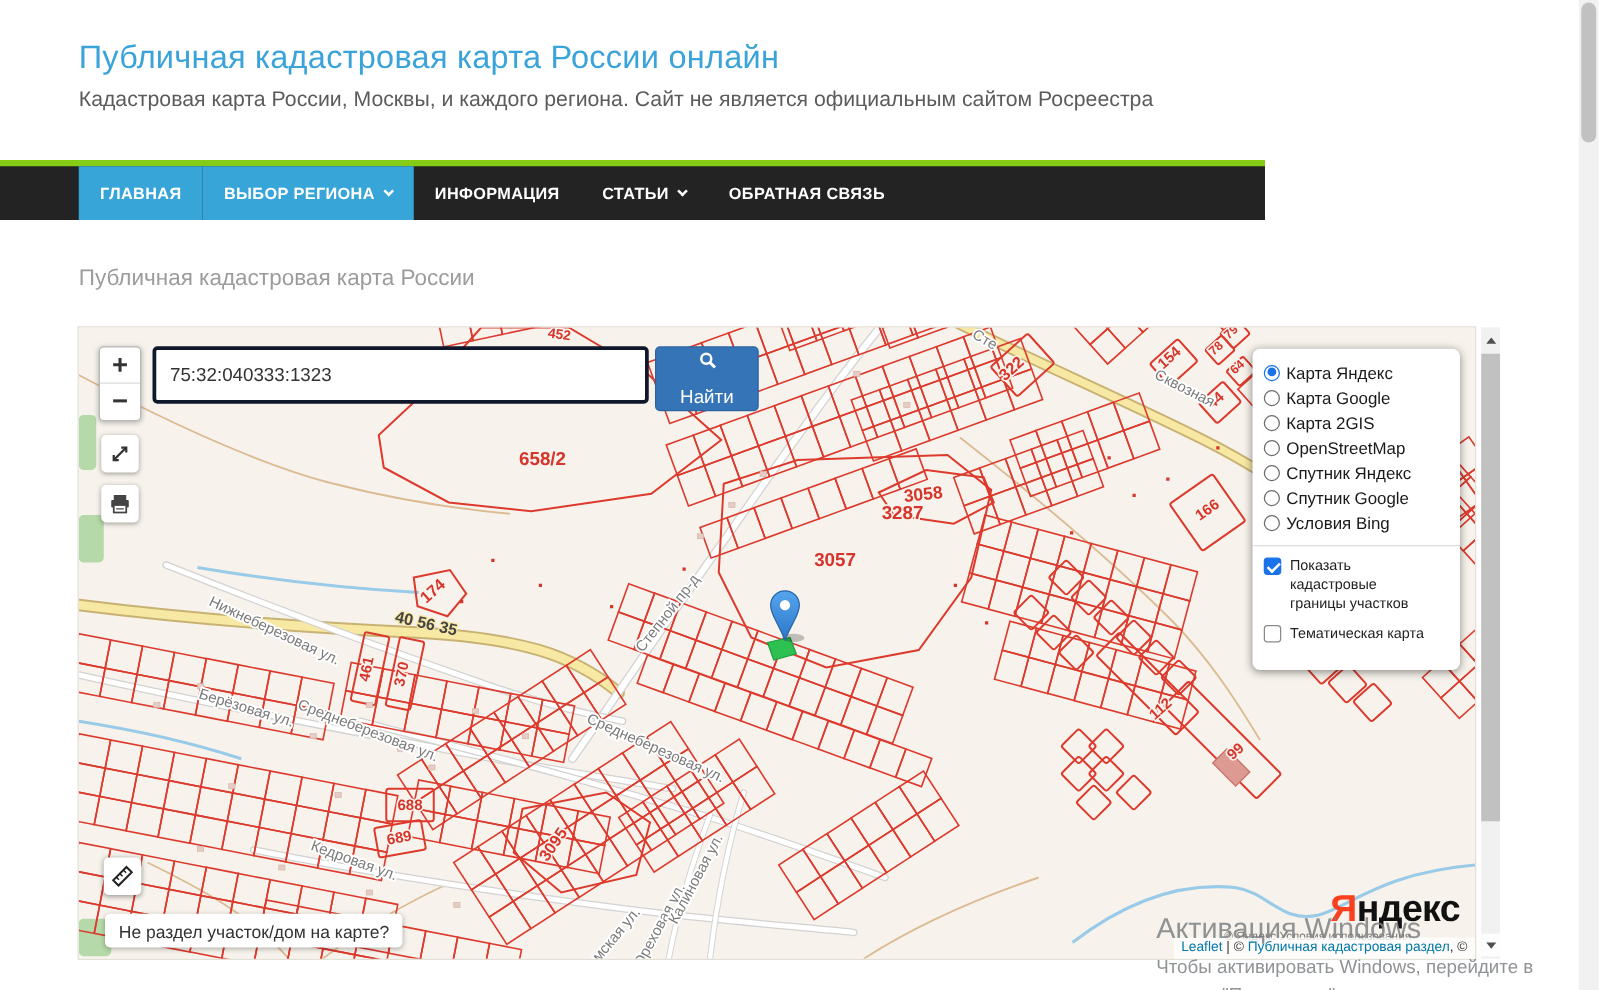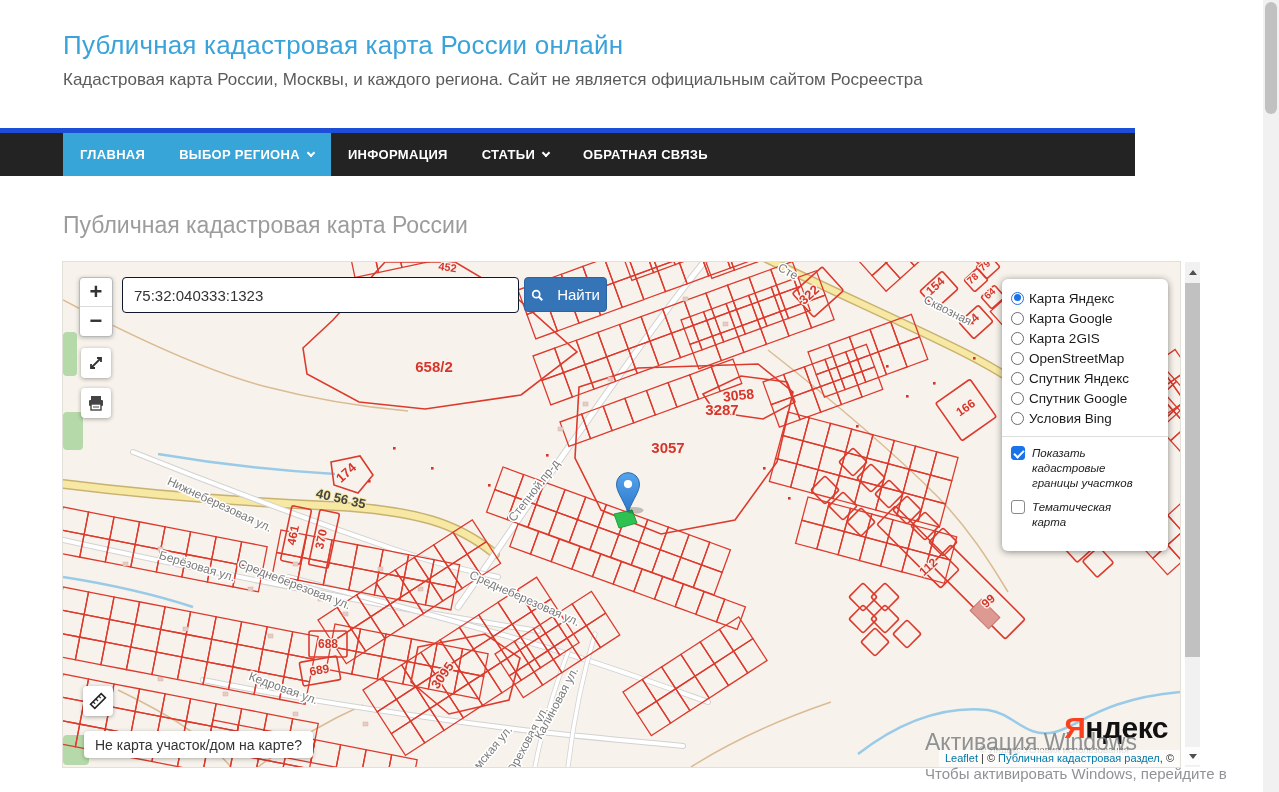--- a/index.html
+++ b/index.html
@@ -10,34 +10,34 @@
   }
   .content { width:1263px; }
 
   
   header { padding:30px 0 0 63px; height:128px; }
   h1.site-title { margin:0; font-size:26px; font-weight:500; color:#3aa3da; letter-spacing:.2px; }
   p.subtitle { margin:9px 0 0 0; font-size:17px; color:#5b5b5b; }
 
   
   .main-nav {
-    width:1135px; height:48px; background:#232323; border-top:5px solid #1d4ed8;
+    width:1012px; height:48px; background:#232323; border-top:5px solid #84cc16;
     display:flex; padding-left:63px;
   }
   .nav-item {
     display:flex; align-items:center; padding:0 17px; color:#fff;
     font-size:13px; font-weight:bold; letter-spacing:.3px; cursor:pointer; white-space:nowrap;
   }
   .nav-item.active { background:#38a5d8; }
   .caret {
     display:inline-block; width:6px; height:6px; margin-left:8px; margin-top:-4px;
     border-right:2px solid #fff; border-bottom:2px solid #fff; transform:rotate(45deg);
   }
 
-  h2.section-heading { margin:36px 0 0 63px; font-size:23px; font-weight:400; color:#9c9c9c; }
+  h2.section-heading { margin:36px 0 0 63px; font-size:18px; font-weight:400; color:#9c9c9c; }
 
   
   .map-wrap {
     position:absolute; left:63px; top:262px; width:1117px; height:505px;
     background:#f7f3ec; overflow:hidden; outline:1px solid #e3e0d8;
   }
   #mapsvg { position:absolute; left:0; top:0; }
   .cell { fill:none; stroke:#dd3a2e; stroke-width:1.3; }
   .single { fill:none; stroke:#dd3a2e; stroke-width:1.6; }
   .poly { fill:none; stroke:#dd3a2e; stroke-width:1.6; }
@@ -57,48 +57,49 @@
     position:absolute; width:30px; height:30px; background:#fff; border:none; padding:0;
     border-radius:4px; box-shadow:0 1px 4px rgba(0,0,0,.35); z-index:10; cursor:pointer;
     display:flex; align-items:center; justify-content:center;
   }
   .fullscreen { left:18px; top:86px; }
   .printbtn  { left:18px; top:126px; }
   .ruler     { left:20px; top:424px; }
 
   .searchbar { position:absolute; left:59px; top:15px; display:flex; z-index:10; }
   .searchbar input {
-    width:397px; height:36px; border:1px solid #0f172a; border-radius:4px;
+    width:397px; height:46px; border:3px solid #0f172a; border-radius:4px;
     padding:0 11px; font-size:15px; color:#333; font-family:"Liberation Sans",sans-serif;
   }
   .find-btn {
-    margin-left:5px; width:83px; height:35px; background:#3474b7; color:#fff;
+    margin-left:5px; width:83px; height:52px; background:#3474b7; color:#fff;
     border:1px solid #2c64a0; border-radius:4px; font-size:15px; cursor:pointer;
     display:flex; align-items:center; justify-content:center; gap:14px;
     font-family:"Liberation Sans",sans-serif;
+    flex-direction:column;
   }
 
   
   .layer-panel {
     position:absolute; left:939px; top:17px; width:166px; background:#fff;
     border-radius:6px; box-shadow:0 1px 7px rgba(0,0,0,.45); padding:9px 8px 12px 9px; z-index:10;
   }
   .radio-row { display:flex; align-items:center; height:20px; font-size:13.5px; color:#1a1a1a; cursor:pointer; }
   .radio { width:13px; height:13px; border:1.5px solid #6b6b6b; border-radius:50%; margin-right:5px; position:relative; flex:none; }
   .radio.sel { border-color:#1a73e8; }
   .radio.sel::after { content:''; position:absolute; left:1.5px; top:1.5px; width:7px; height:7px; border-radius:50%; background:#1a73e8; }
   .lp-sep { border-top:1px solid #ddd; margin:8px -8px 9px -9px; }
   .check-row { display:flex; align-items:flex-start; font-size:11.5px; color:#222; line-height:1.3; margin-bottom:9px; cursor:pointer; }
   .checkbox { width:14px; height:14px; border:1.5px solid #8a8a8a; border-radius:3px; margin-right:7px; flex:none; position:relative; background:#fff; }
   .checkbox.checked { background:#1a73e8; border-color:#1a73e8; }
   .checkbox.checked::after {
     content:''; position:absolute; left:4px; top:1px; width:4px; height:8px;
     border:solid #fff; border-width:0 2px 2px 0; transform:rotate(45deg);
   }
-  .check-label { width:116px;font-style:italic; }
+  .check-label { width:116px; }
 
   .notfound-btn {
     position:absolute; left:21px; bottom:9px; height:27px; background:#fff; border:none;
     border-radius:4px; box-shadow:0 1px 4px rgba(0,0,0,.3); padding:0 11px;
     font-size:14px; color:#333; cursor:pointer; z-index:10; font-family:"Liberation Sans",sans-serif;
   }
 
   .attribution {
     position:absolute; right:0; bottom:0; background:rgba(255,255,255,.75);
     padding:2px 6px 3px 6px; font-size:11px; color:#333; z-index:11; white-space:nowrap;
@@ -871,21 +872,21 @@
     <svg width="20" height="20" viewBox="0 0 20 20">
       <g transform="rotate(-45 10 10)">
         <rect x="2.5" y="7" width="15" height="6" fill="#fff" stroke="#222" stroke-width="1.6"></rect>
         <line x1="6" y1="7" x2="6" y2="10" stroke="#222" stroke-width="1.2"></line>
         <line x1="10" y1="7" x2="10" y2="10" stroke="#222" stroke-width="1.2"></line>
         <line x1="14" y1="7" x2="14" y2="10" stroke="#222" stroke-width="1.2"></line>
       </g>
     </svg>
   </button>
 
-  <button class="notfound-btn">Не карта участок/дом на карте?</button>
+  <button class="notfound-btn">Не раздел участок/дом на карте?</button>
 
   <div class="ya-terms">© Яндекс Условия использования</div>
 
   <div class="ya-logo"><span class="ya-r">Я</span><span>ндекс</span></div>
 
   <div class="attribution">
     <a>Leaflet</a><span> | © </span><a>Публичная кадастровая раздел</a><span>, ©</span>
   </div>
 </div>
 

